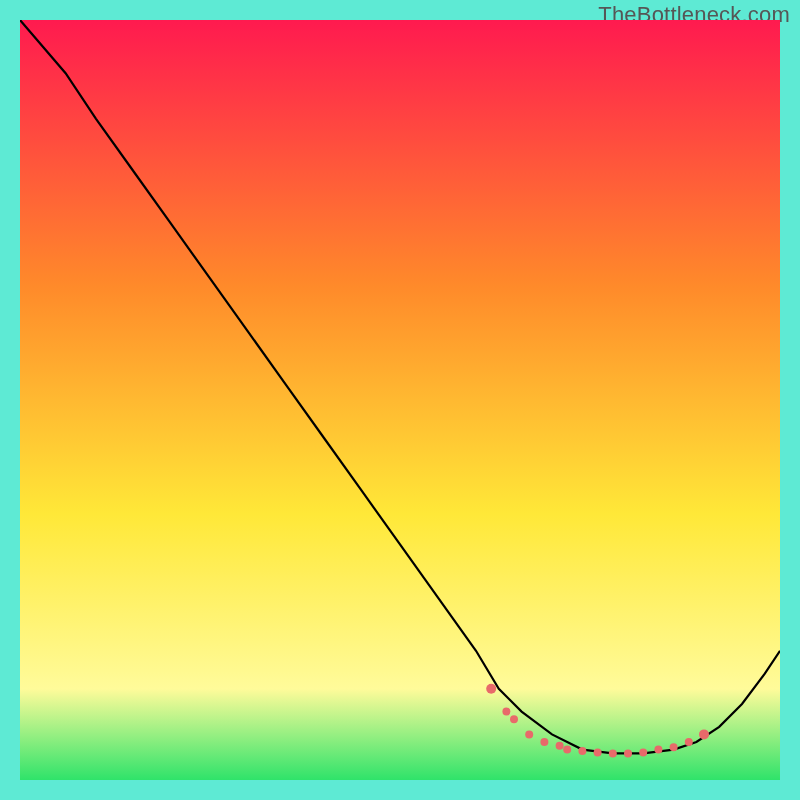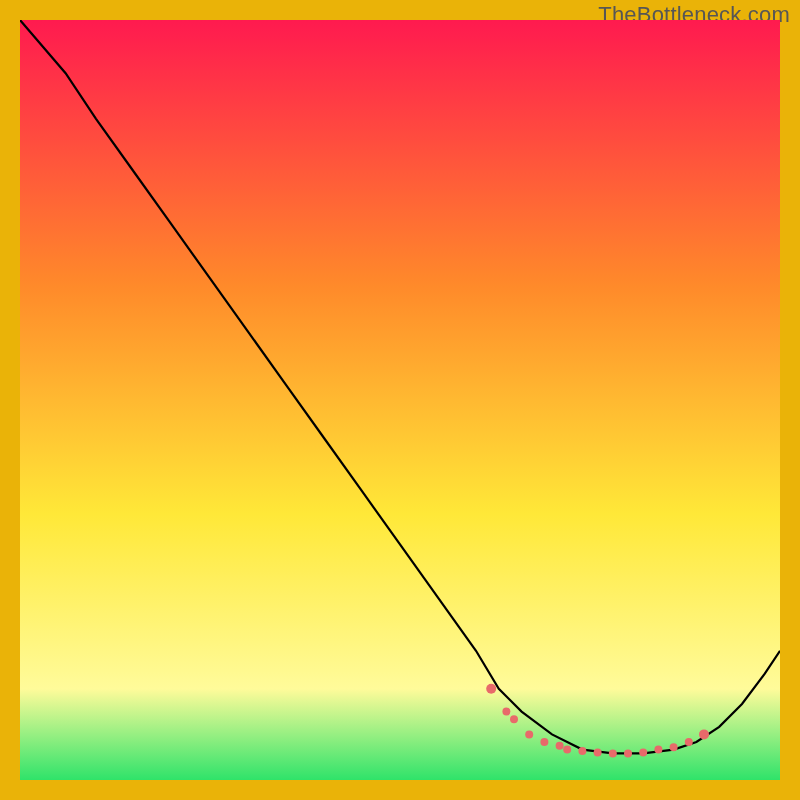--- a/index.html
+++ b/index.html
@@ -1,21 +1,21 @@
 <!DOCTYPE html>
 <html><head>
 <meta charset="utf-8">
 <style>
   * { margin: 0; padding: 0; box-sizing: border-box; }
   html, body { width: 800px; height: 800px; overflow: hidden; background: #000; }
   .frame {
     position: relative;
     width: 800px;
     height: 800px;
-    background: #eab308;
+    background: #5eead4;
   }
   .plot {
     position: absolute;
     left: 20px;
     top: 20px;
     width: 760px;
     height: 760px;
   }
   .attribution {
     position: absolute;

